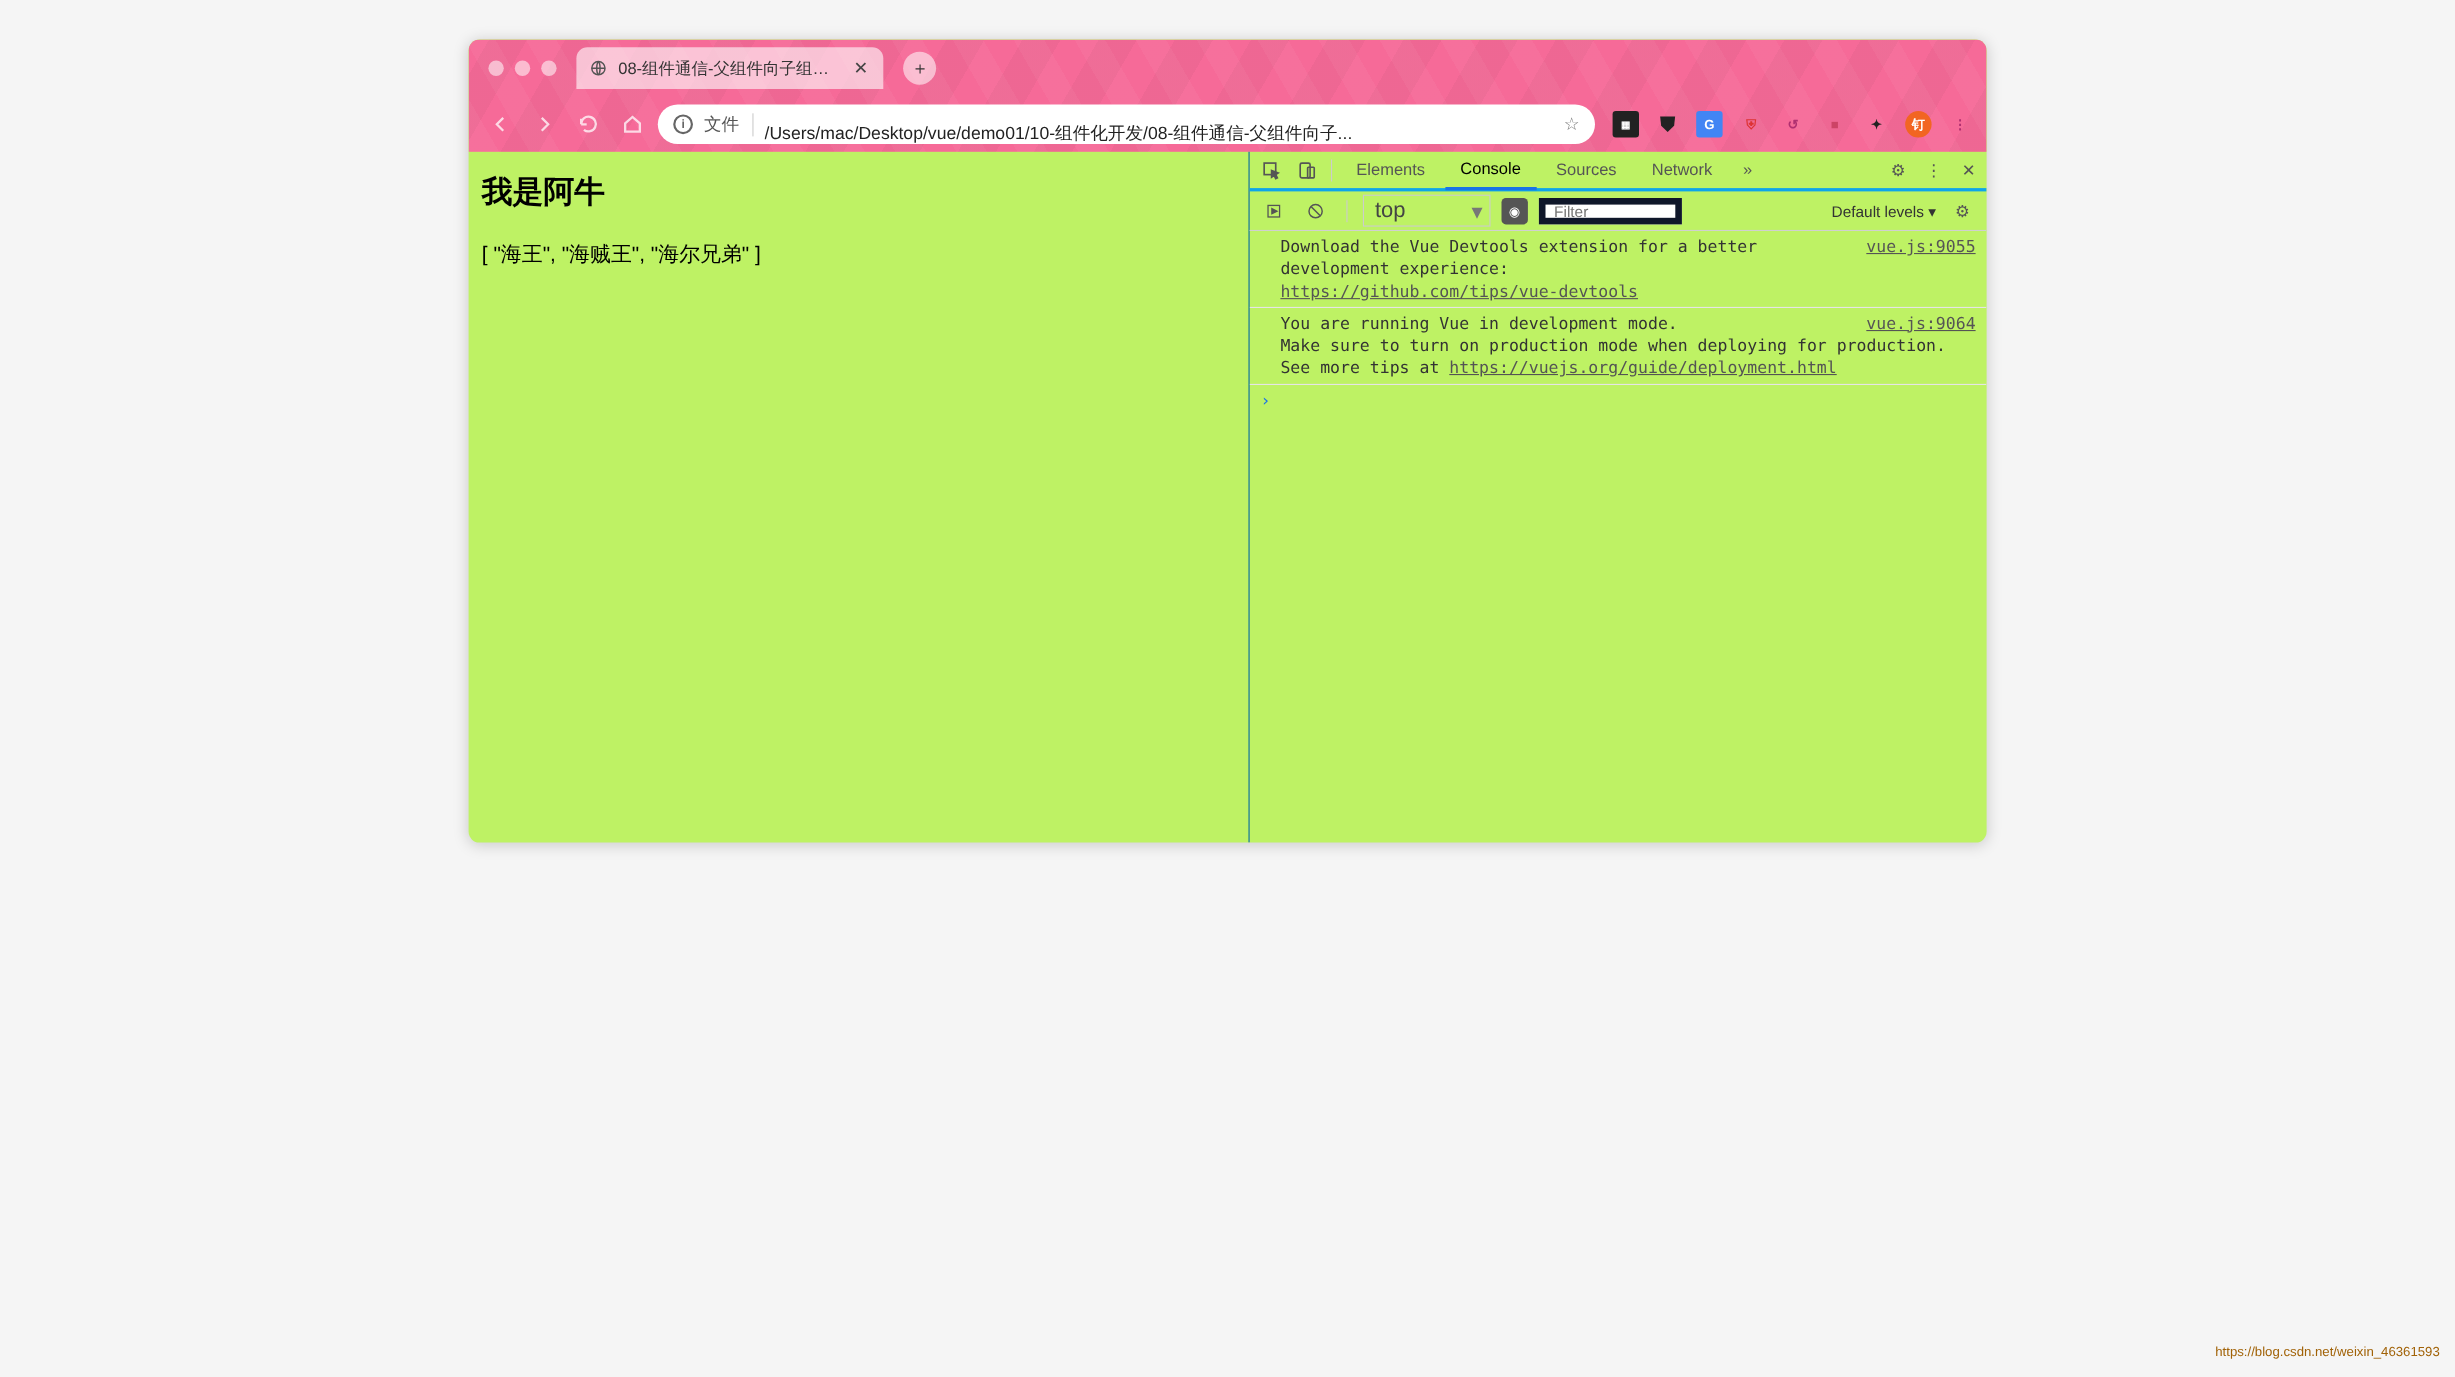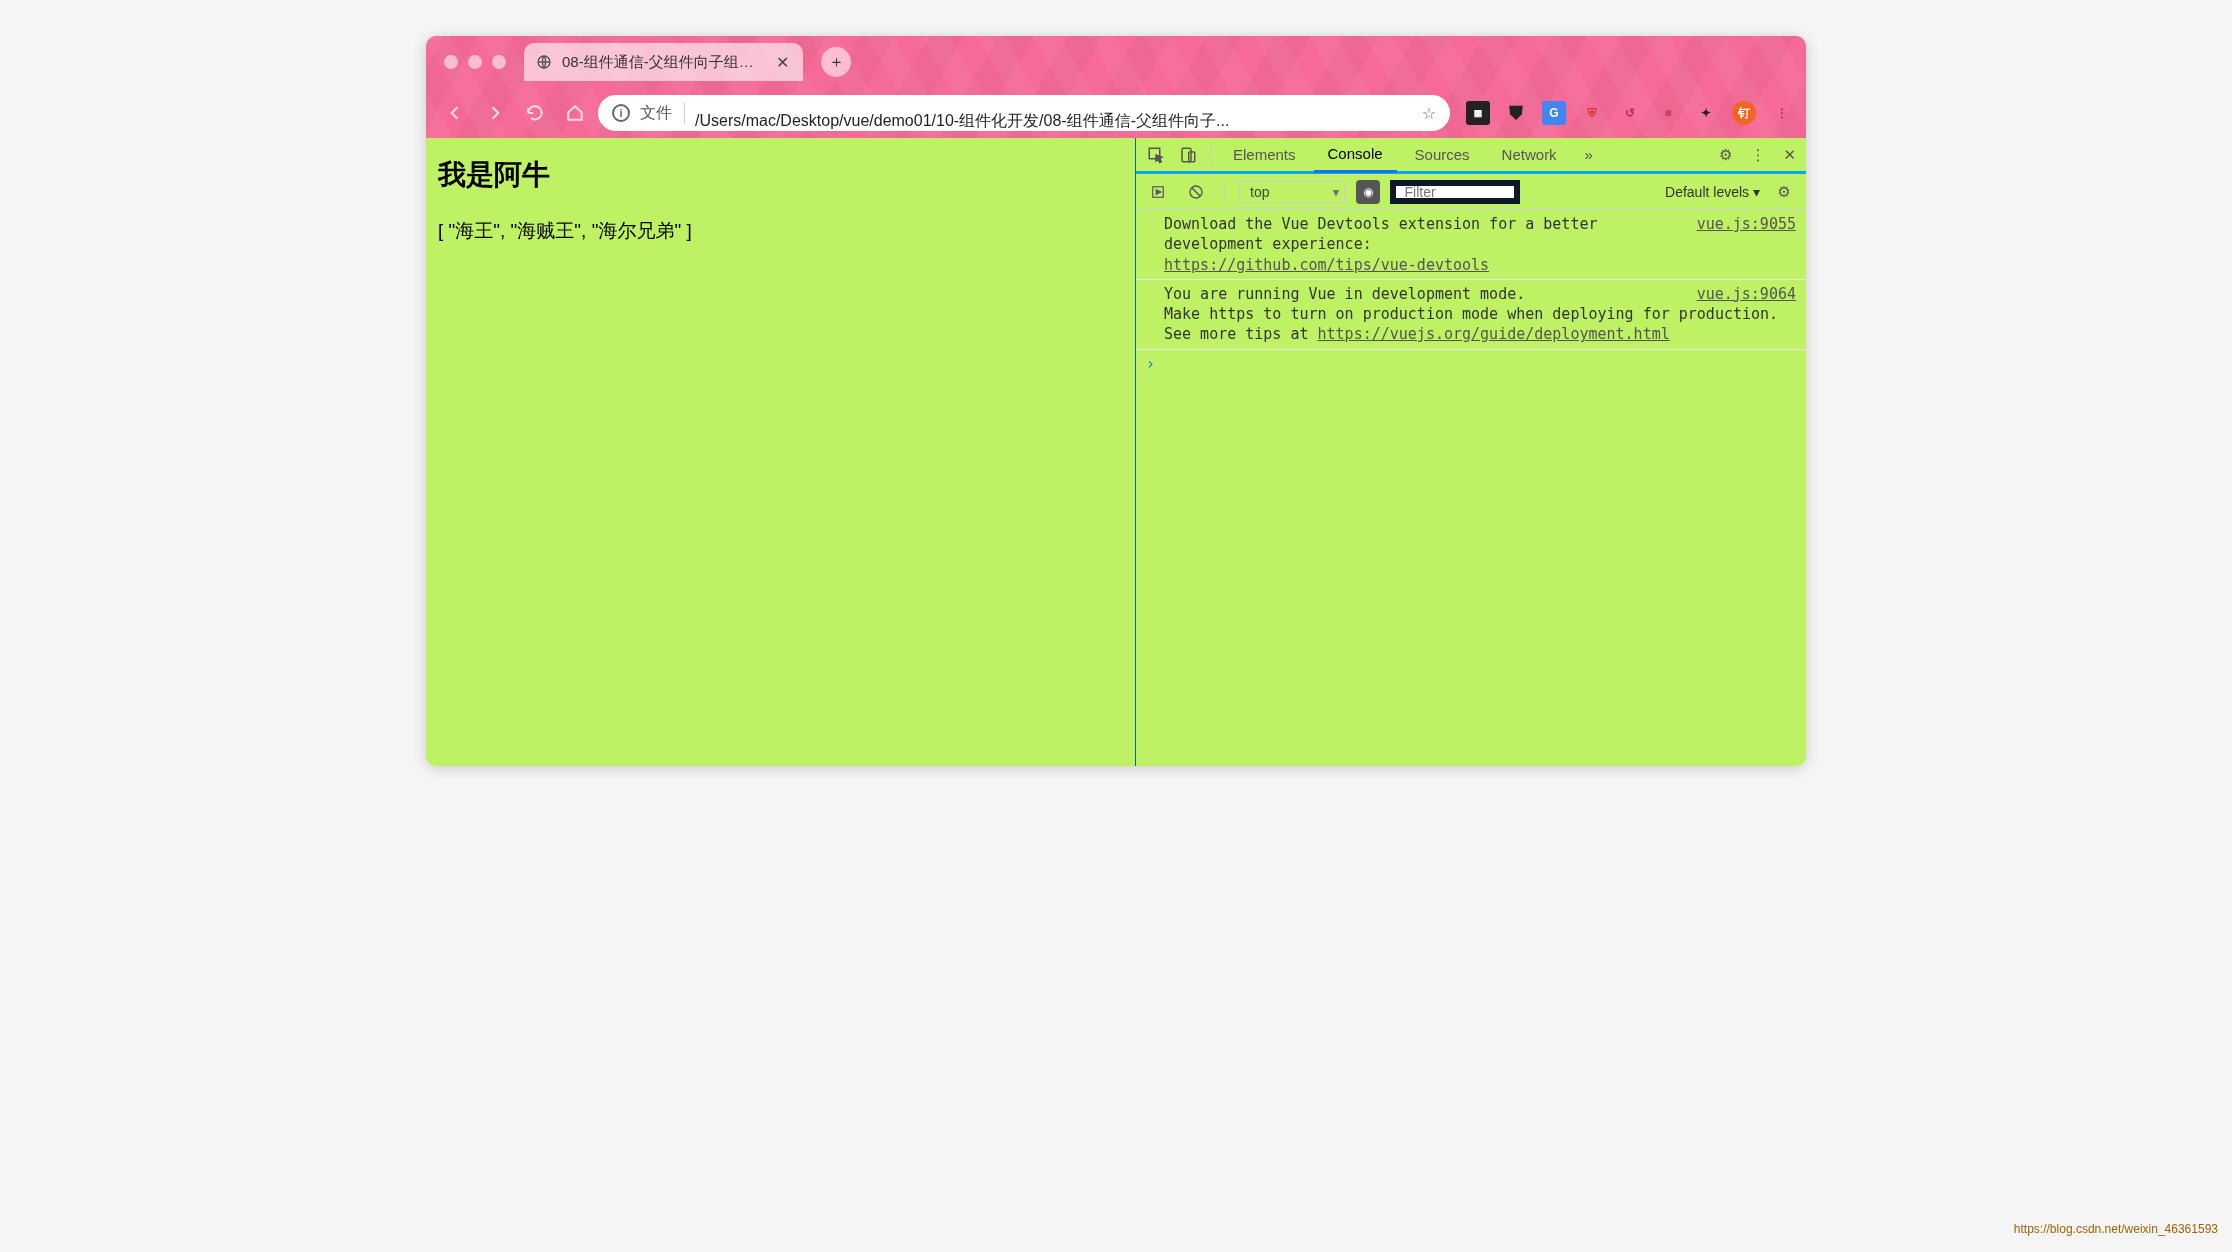--- a/index.html
+++ b/index.html
@@ -66,21 +66,21 @@
   padding: 0 6px; gap:4px; }
 .dt-ic { width:28px; height:28px; display:flex; align-items:center; justify-content:center; color:#555; cursor:pointer;}
 .dt-sep { width:1px; height:20px; background:#ccc; margin:0 4px; }
 .dt-tab { padding: 8px 14px; color:#555; cursor:pointer; }
 .dt-tab.active { color:#1a73e8; border-bottom:3px solid #1a73e8; font-weight:500; color:#000; }
 .dt-right { margin-left:auto; display:flex; align-items:center; gap:10px; }
 .dt-right .gear, .dt-right .menu, .dt-right .close { color:#555; cursor:pointer; padding:4px; }
 
 .dt-sub { display:flex; align-items:center; height:36px; border-bottom:1px solid #d0d0d0;
   padding:0 8px; gap:10px; }
-.dt-sub .ctx { border:1px solid #ccc; padding:2px 76px 2px 10px; font-size:14px; color:#444;
+.dt-sub .ctx { border:1px solid #ccc; padding:2px 76px 2px 10px; font-size:20px; color:#444;
   position:relative; }
 .dt-sub .ctx::after { content:"▾"; position:absolute; right:6px; color:#777; }
 .dt-sub .eye { width:24px;height:24px;background:#555;color:#fff;border-radius:4px;display:flex;
   align-items:center;justify-content:center;font-size:12px; }
 .dt-sub .filter { border:6px solid #0f172a; height:24px; padding:0 8px; font-size:14px;width:130px; }
 .dt-sub .levels { font-size:14px; color:#333; margin-left:auto; }
 .dt-sub .gear2 { color:#555; }
 
 .dt-log { flex:1; overflow:auto; font-family: Menlo, Monaco, Consolas, monospace; font-size:15px;
   line-height:1.35; }
@@ -210,21 +210,21 @@
 
       <div class="dt-log">
         <div class="msg">
           <span class="src">vue.js:9055</span>
           <span>Download the Vue Devtools extension for a better development experience:</span><br>
           <span class="link">https://github.com/tips/vue-devtools</span>
         </div>
         <div class="msg">
           <span class="src">vue.js:9064</span>
           <span style="white-space:pre-wrap;">You are running Vue in development mode.
-Make https to turn on production mode when deploying for production.
+Make sure to turn on production mode when deploying for production.
 See more tips at </span><span class="link">https://vuejs.org/guide/deployment.html</span>
         </div>
         <div class="prompt">›</div>
       </div>
     </div>
   </div>
 </div>
 
 <div class="watermark">https://blog.csdn.net/weixin_46361593</div>
 

